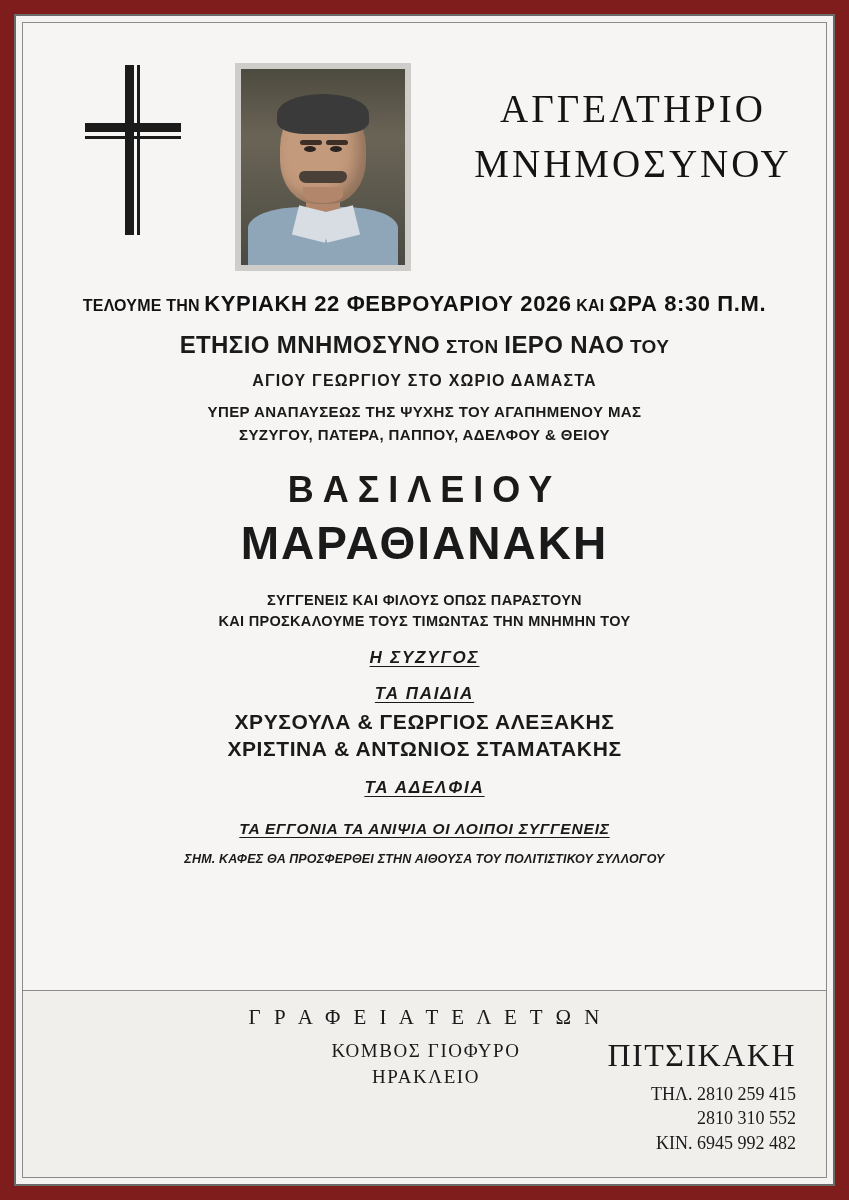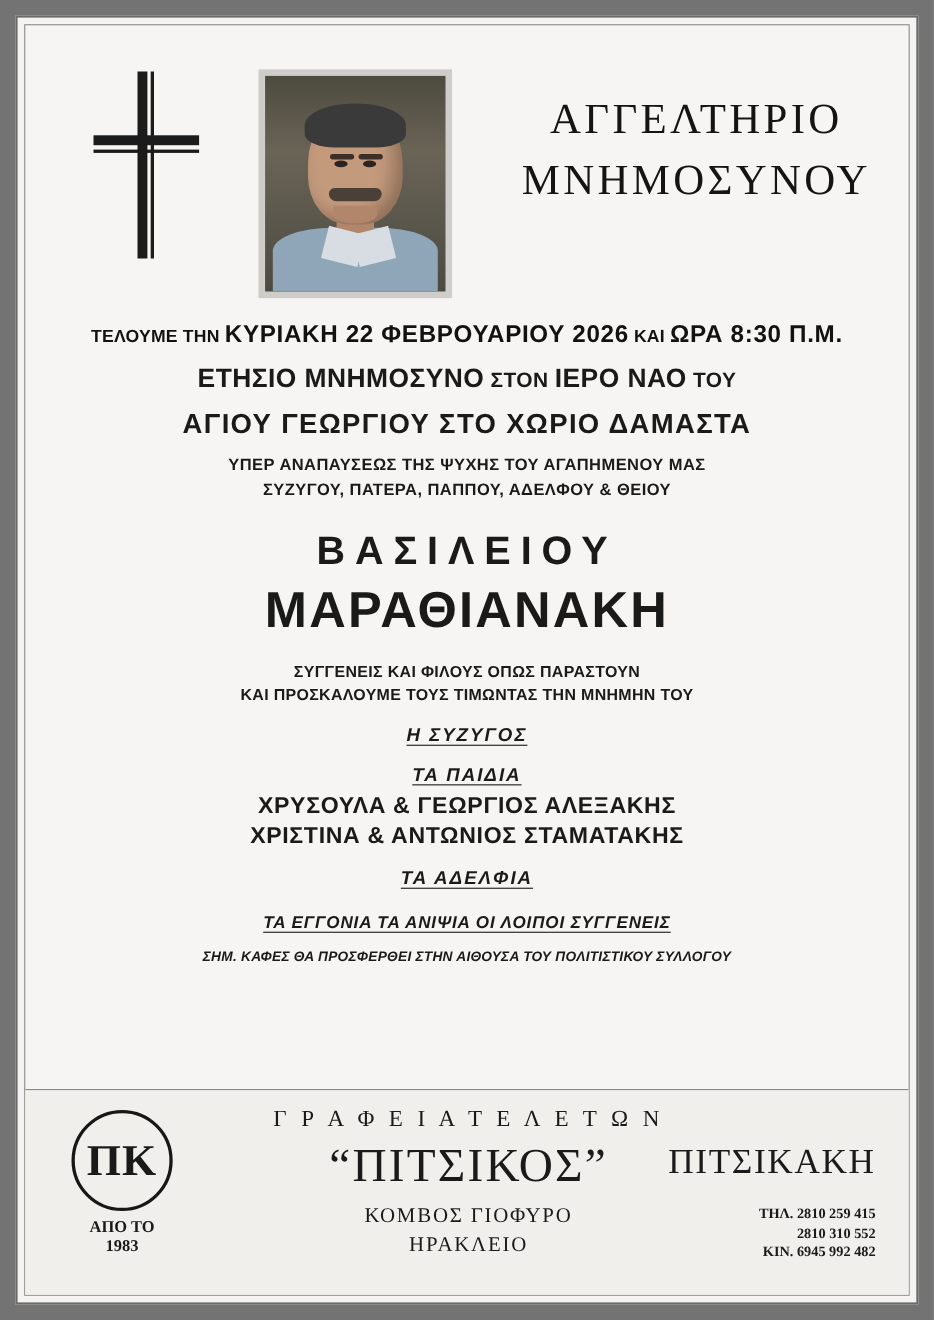--- a/index.html
+++ b/index.html
@@ -11,21 +11,21 @@
     width: 849px;
     height: 1200px;
     font-family: "Liberation Sans", sans-serif;
     color: #1a1a1a;
     overflow: hidden;
   }
   .page {
     position: relative;
     width: 849px;
     height: 1200px;
-    background: #737373;
+    background: #7f1d1d;
     box-sizing: border-box;
     padding: 14px 14px;
   }
   .outer-frame {
     position: relative;
     width: 100%;
     height: 100%;
     border: 2px solid #6b6b6b;
     box-sizing: border-box;
     background: #f4f3f1;
@@ -236,21 +236,21 @@
     margin-top: 14px;
     font-size: 19px;
     font-weight: bold;
     letter-spacing: .4px;
   }
   .l-service .big {
     font-size: 24px;
   }
   .l-church {
     margin-top: 13px;
-    font-size: 25px;
+    font-size: 16px;
     font-weight: bold;
     letter-spacing: 1.2px;
   }
   .l-for {
     margin-top: 11px;
     font-size: 15px;
     font-weight: bold;
     letter-spacing: .4px;
     line-height: 1.5;
   }
@@ -384,24 +384,24 @@
     top: 46px;
     text-align: right;
   }
   .f-surname {
     font-family: "Liberation Serif", serif;
     font-size: 32px;
     letter-spacing: 1.5px;
   }
   .f-phones {
     font-family: "Liberation Serif", serif;
-    font-size: 13px;
-    font-weight: bold;
+    font-size: 18px;
+    font-weight: normal;
     line-height: 1.35;
-    margin-top: 20px;
+    margin-top: 8px;
     text-align: right;
   }
 </style>
 </head>
 <body>
 
 <div class="page">
   <div class="outer-frame">
     <div class="inner-frame">
 
@@ -486,33 +486,23 @@
         <div class="group">
           <div class="group-title">ΤΑ ΑΔΕΛΦΙΑ</div>
         </div>
 
         <div class="l-rest">ΤΑ ΕΓΓΟΝΙΑ ΤΑ ΑΝΙΨΙΑ ΟΙ ΛΟΙΠΟΙ ΣΥΓΓΕΝΕΙΣ</div>
         <div class="l-note">ΣΗΜ. ΚΑΦΕΣ ΘΑ ΠΡΟΣΦΕΡΘΕΙ ΣΤΗΝ ΑΙΘΟΥΣΑ ΤΟΥ ΠΟΛΙΤΙΣΤΙΚΟΥ ΣΥΛΛΟΓΟΥ</div>
       </div>
 
       <div class="footer">
 
-        <div class="logo">
-          <div class="circle">
-            <span>ΠΚ</span>
-          </div>
-          <div class="since">
-            <div>ΑΠΟ ΤΟ</div>
-            <div>1983</div>
-          </div>
-        </div>
 
         <div class="footer-center">
           <div class="f-offices">Γ Ρ Α Φ Ε Ι Α   Τ Ε Λ Ε Τ Ω Ν</div>
-          <div class="f-name">“ΠΙΤΣΙΚΟΣ”</div>
           <div class="f-addr">
             <div>ΚΟΜΒΟΣ ΓΙΟΦΥΡΟ</div>
             <div>ΗΡΑΚΛΕΙΟ</div>
           </div>
         </div>
 
         <div class="footer-right">
           <div class="f-surname">ΠΙΤΣΙΚΑΚΗ</div>
           <div class="f-phones">
             <div>ΤΗΛ. 2810 259 415</div>

